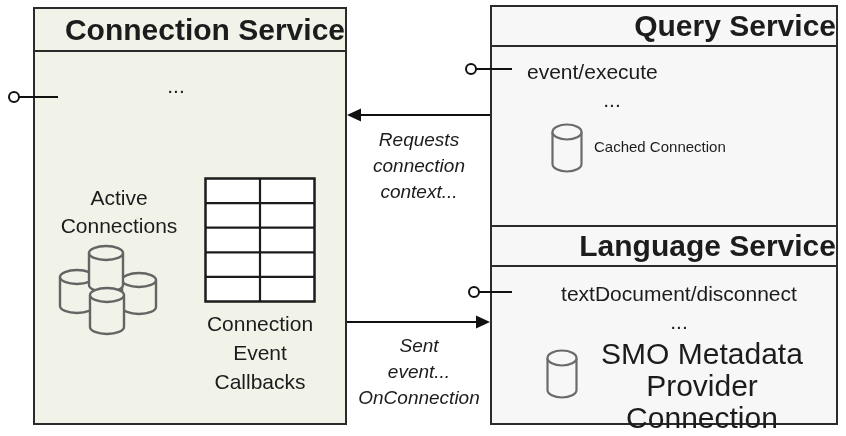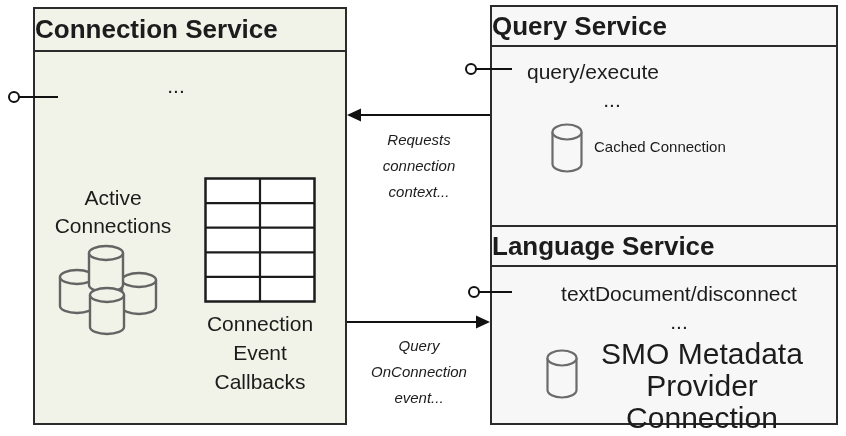--- a/index.html
+++ b/index.html
@@ -25,32 +25,32 @@
     border:2px solid var(--border);
     z-index:1;
   }
   .box.connection{left:33px;top:7px;width:314px;height:418px;background:var(--connection-box-fill);}
   .box.query{left:490px;top:5px;width:348px;height:232px;background:var(--service-box-fill);}
   .box.language{left:490px;top:225px;width:348px;height:200px;background:var(--service-box-fill);}
   .box-header{
     width:100%;
     border-bottom:2px solid var(--border);
     font-weight:bold;
-    font-size:26px;
-    text-align:left;
+    font-size:30px;
+    text-align:right;
   }
   .connection .box-header{height:43px;line-height:41px;}
   .query .box-header, .language .box-header{height:40px;line-height:38px;}
   .abs{position:absolute;}
   .body-text{font-size:21px;line-height:28px;}
   .center{text-align:center;}
   .ellipsis-line{display:block;text-align:center;}
   .italic-label{
     position:absolute;
-    font-size:15px;
+    font-size:19px;
     font-style:italic;
     line-height:26px;
     text-align:center;
     z-index:2;
   }
   .overlay{
     position:absolute;left:0;top:0;width:846px;height:436px;
     z-index:5;pointer-events:none;
   }
   .connector-line{stroke:var(--arrow);stroke-width:2.2;}
@@ -65,21 +65,21 @@
 
 <div class="canvas">
 
   <div class="box connection">
     <div class="box-header">Connection Service</div>
 
     <div class="abs body-text" style="left:25px;top:63px;width:232px;">
       <span class="ellipsis-line">...</span>
     </div>
 
-    <div class="abs body-text center" style="left:8px;top:175px;width:140px;">
+    <div class="abs body-text center" style="left:14px;top:175px;width:140px;">
       <div>Active</div>
       <div>Connections</div>
     </div>
 
     <svg class="abs" style="left:23px;top:234px;" width="102" height="95" viewBox="0 0 102 95">
       <g>
         <path class="cyl-cluster" d="M2 34 V63 A17 7 0 0 0 36 63 V34"></path>
         <ellipse class="cyl-cluster" cx="19" cy="34" rx="17" ry="7"></ellipse>
       </g>
       <g>
@@ -109,21 +109,21 @@
       <div>Connection</div>
       <div>Event</div>
       <div>Callbacks</div>
     </div>
   </div>
 
   <div class="box query">
     <div class="box-header">Query Service</div>
 
     <div class="abs body-text" style="left:35px;top:51px;width:170px;">
-      <div>query/execute</div>
+      <div>event/execute</div>
       <span class="ellipsis-line">...</span>
     </div>
 
     <svg class="abs" style="left:59px;top:116px;" width="32" height="50" viewBox="0 0 32 50">
       <path class="cyl-single" d="M1.5 9 V41 A14.5 7.5 0 0 0 30.5 41 V9"></path>
       <ellipse class="cyl-single" cx="16" cy="9" rx="14.5" ry="7.5"></ellipse>
     </svg>
     <div class="abs" style="left:102px;top:126px;font-size:15px;line-height:28px;">Cached Connection</div>
   </div>
 
@@ -144,23 +144,23 @@
       <div>Provider Connection</div>
     </div>
   </div>
 
   <div class="italic-label" style="left:349px;top:127px;width:140px;">
     <div>Requests</div>
     <div>connection</div>
     <div>context...</div>
   </div>
   <div class="italic-label" style="left:344px;top:333px;width:150px;">
-    <div>Query</div>
+    <div>Sent</div>
+    <div>event...</div>
     <div>OnConnection</div>
-    <div>event...</div>
   </div>
 
   <svg class="overlay" viewBox="0 0 846 436">
 
     <g>
       <line class="connector-line" x1="490" y1="115" x2="359" y2="115"></line>
       <polygon class="arrow-head" points="347,115 361,108.5 361,121.5"></polygon>
     </g>
 
     <g>

